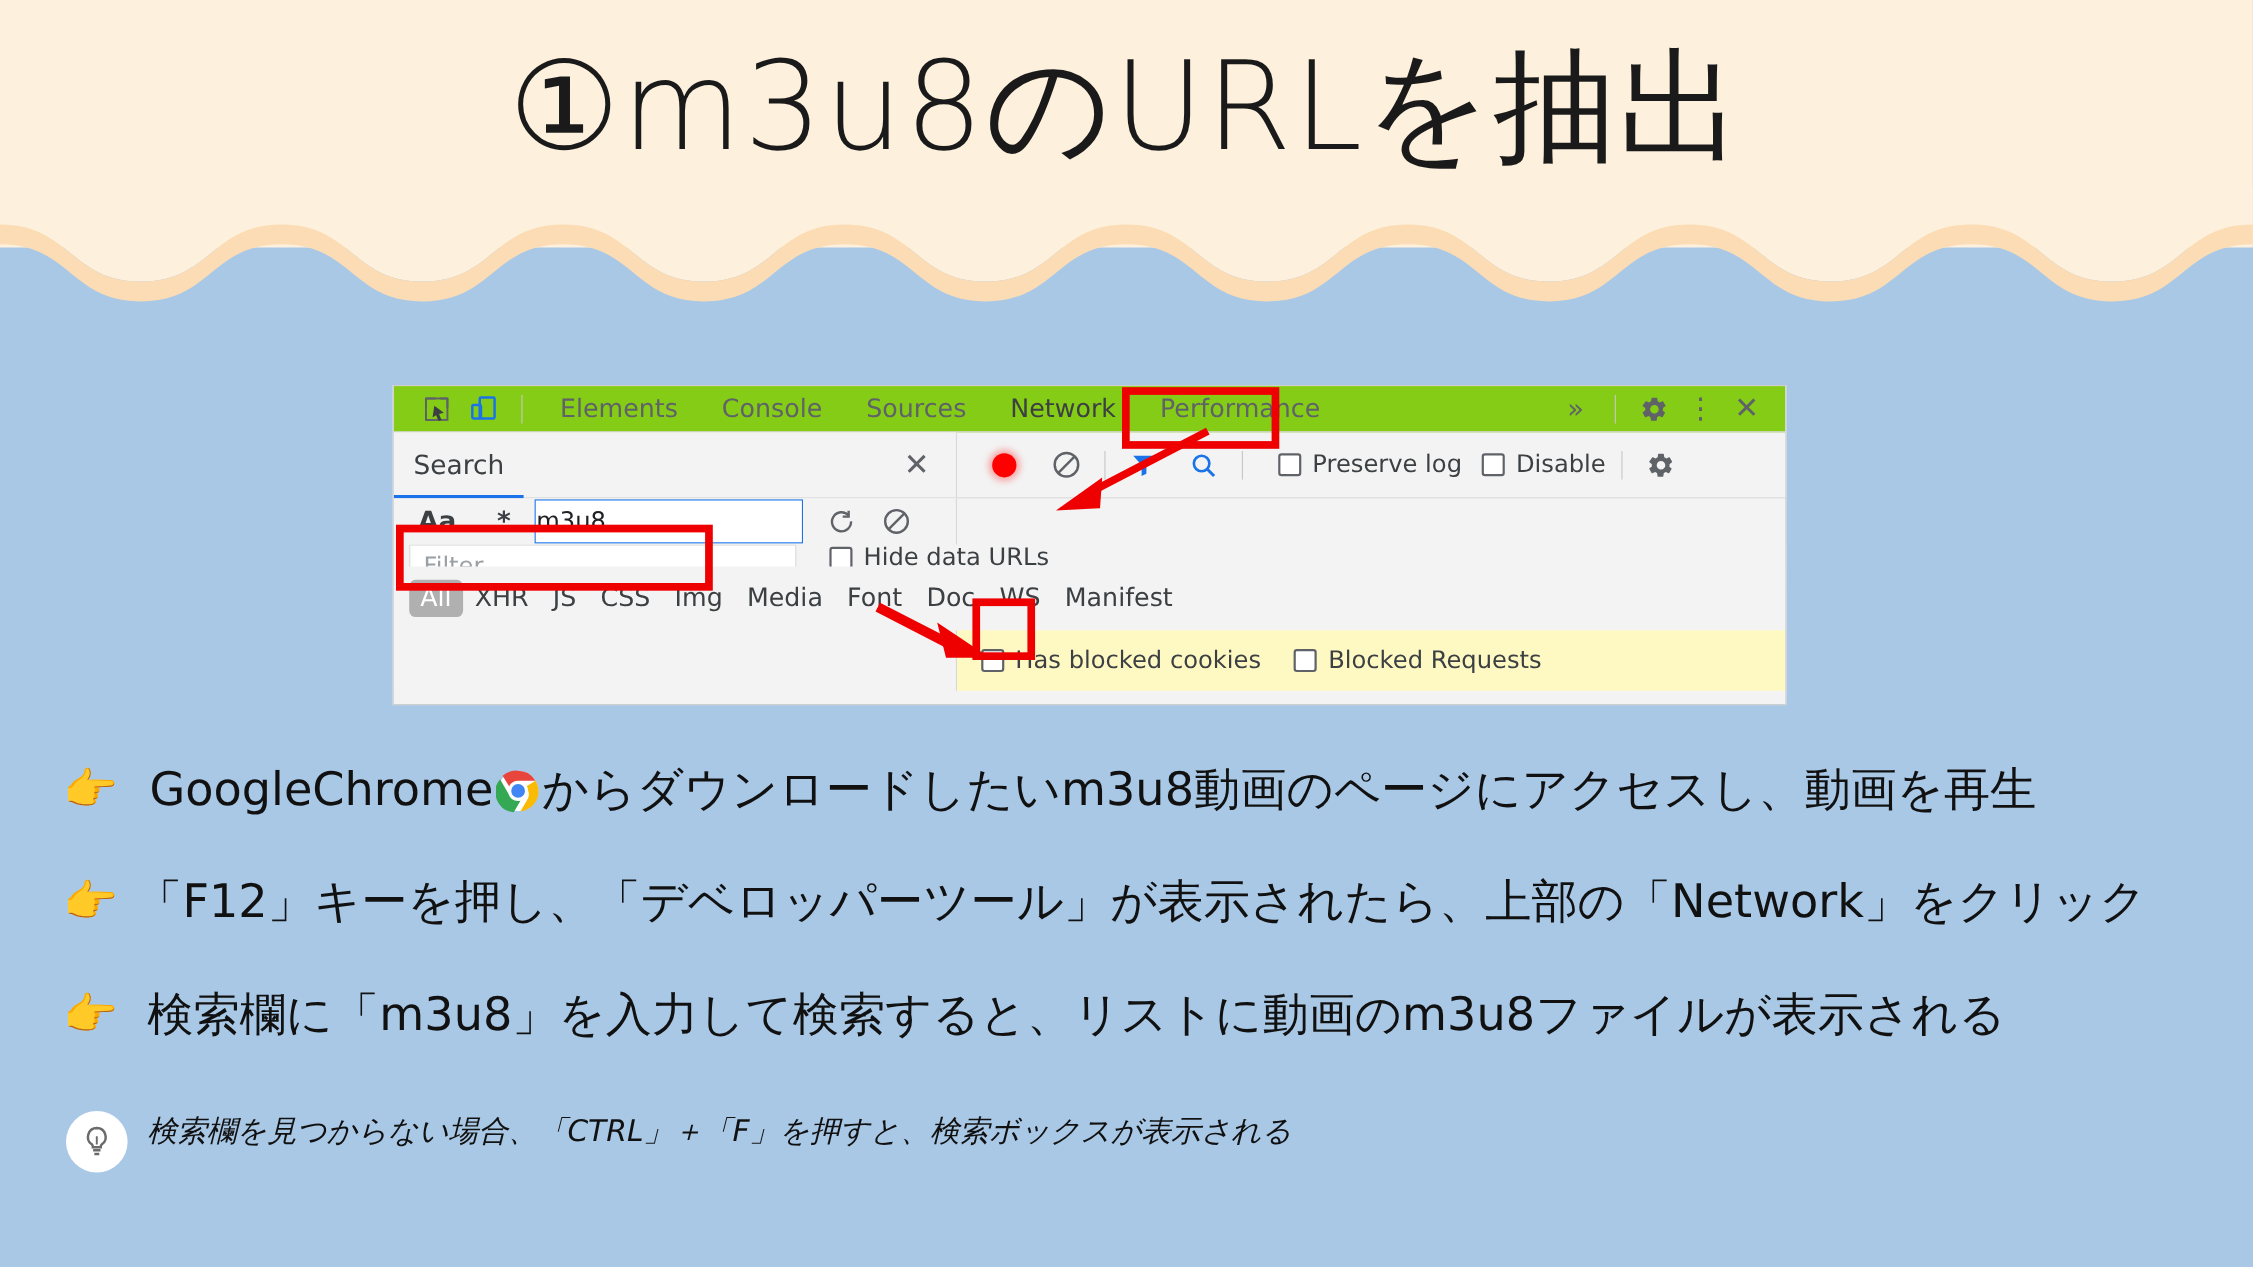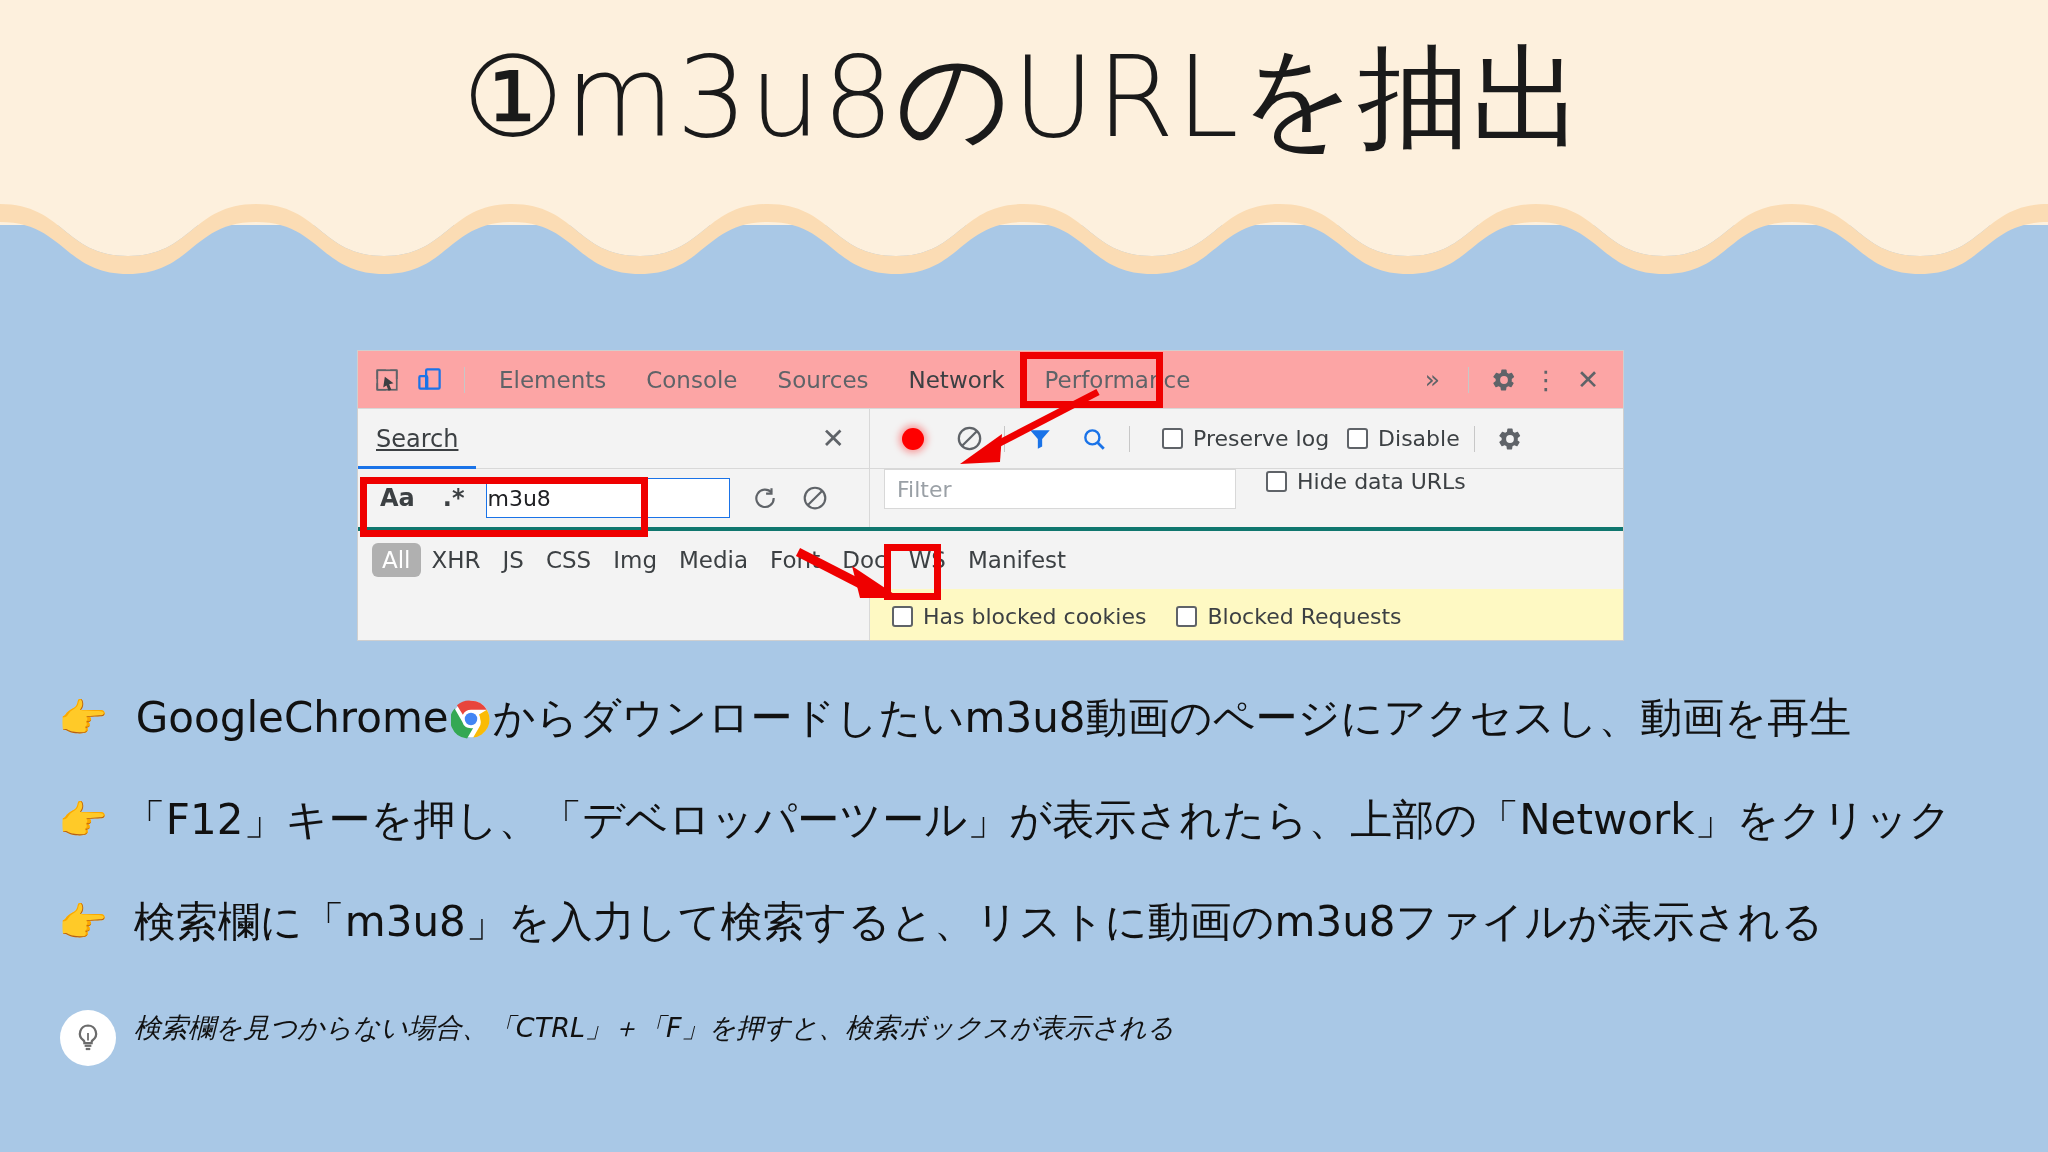--- a/index.html
+++ b/index.html
@@ -41,49 +41,49 @@
     background:#f3f3f3;
     border:1px solid #cfcfcf;
     font-family:"DejaVu Sans", sans-serif;
     color:#3c4043;
     overflow:hidden;
   }
 
   
   .dt-tabbar{
     position:relative;
-    height:58px; width:100%;
+    height:42px; width:100%;
     display:flex; align-items:center;
     border-bottom:1px solid #d8d8d8;
-    background:#fca5a5;
-    padding-left:8px;
+    background:#84cc16;
+    padding-left:18px;
   }
   .icon-btn{ width:42px; height:42px; display:flex; align-items:center; justify-content:center; }
   .vsep{ width:1px; height:26px; background:#c7c7c7; margin:0 14px; }
   .dt-tab{
     font-size:23px; color:#5f6368; padding:0 20px; white-space:nowrap;
   }
   .dt-tab.active-box{ color:#3c4043; }
   .dt-right{ margin-left:auto; display:flex; align-items:center; padding-right:14px; }
   .chev{ font-size:25px; color:#5f6368; padding:0 14px; }
 
   
   .dt-row2{ display:flex; height:60px; border-bottom:1px solid #d8d8d8; }
   .dt-left-pane{ width:512px; border-right:1px solid #d8d8d8; display:flex; align-items:center; position:relative; background:#f3f3f3;}
-  .search-label{ font-size:24px; color:#3c4043; padding-left:18px;text-decoration:underline; }
+  .search-label{ font-size:24px; color:#3c4043; padding-left:18px; }
   .search-underline{ position:absolute; left:0; bottom:-1px; width:118px; height:3px; background:#1a73e8;}
   .close-x{ margin-left:auto; margin-right:24px; font-size:28px; color:#5f6368; line-height:1;}
   .dt-right-pane{ flex:1; display:flex; align-items:center; background:#f3f3f3; padding-left:22px; }
   .rec-dot{ width:22px; height:22px; border-radius:50%; background:#f00; box-shadow:0 0 7px 3px rgba(255,0,0,.35); }
   .cb{ width:21px; height:21px; border:2px solid #5f6368; border-radius:3px; background:#fff; display:inline-block; vertical-align:middle;}
   .cb-label{ font-size:22px; color:#3c4043; margin-left:10px; white-space:nowrap; }
   .cbwrap{ display:flex; align-items:center; margin-left:18px;}
 
   
-  .dt-row3{ display:flex; height:62px; border-bottom:4px solid #0f766e;}
+  .dt-row3{ display:flex; height:62px; border-bottom:1px solid #0f766e;flex-direction:column;}
   .dt-l3{ width:512px; border-right:1px solid #d8d8d8; display:flex; align-items:center; background:#f3f3f3; position:relative;}
   .aa{ font-size:24px; font-weight:bold; color:#3c4043; margin-left:22px;}
   .regex{ font-size:24px; font-weight:bold; color:#3c4043; margin-left:28px;}
   .search-input{
     width:244px; height:40px; margin-left:22px;
     border:1px solid #1a73e8; background:#fff;
     font-size:22px; color:#202124; padding:0 0;
     display:flex; align-items:center;
   }
   .dt-r3{ flex:1; display:flex; align-items:flex-start; background:#f3f3f3; padding-left:14px;}

